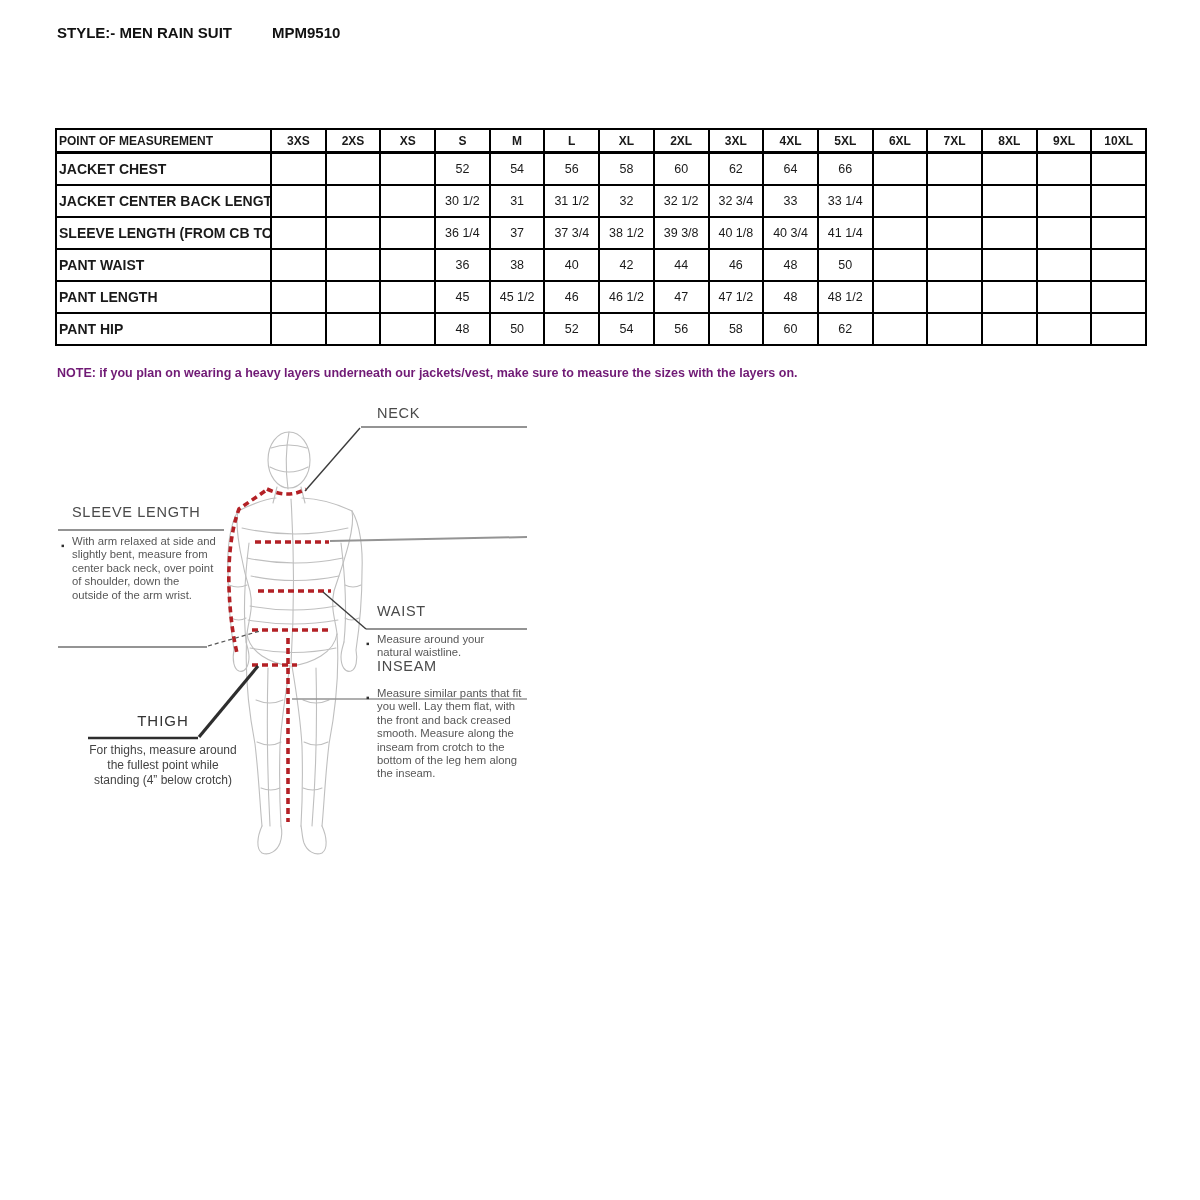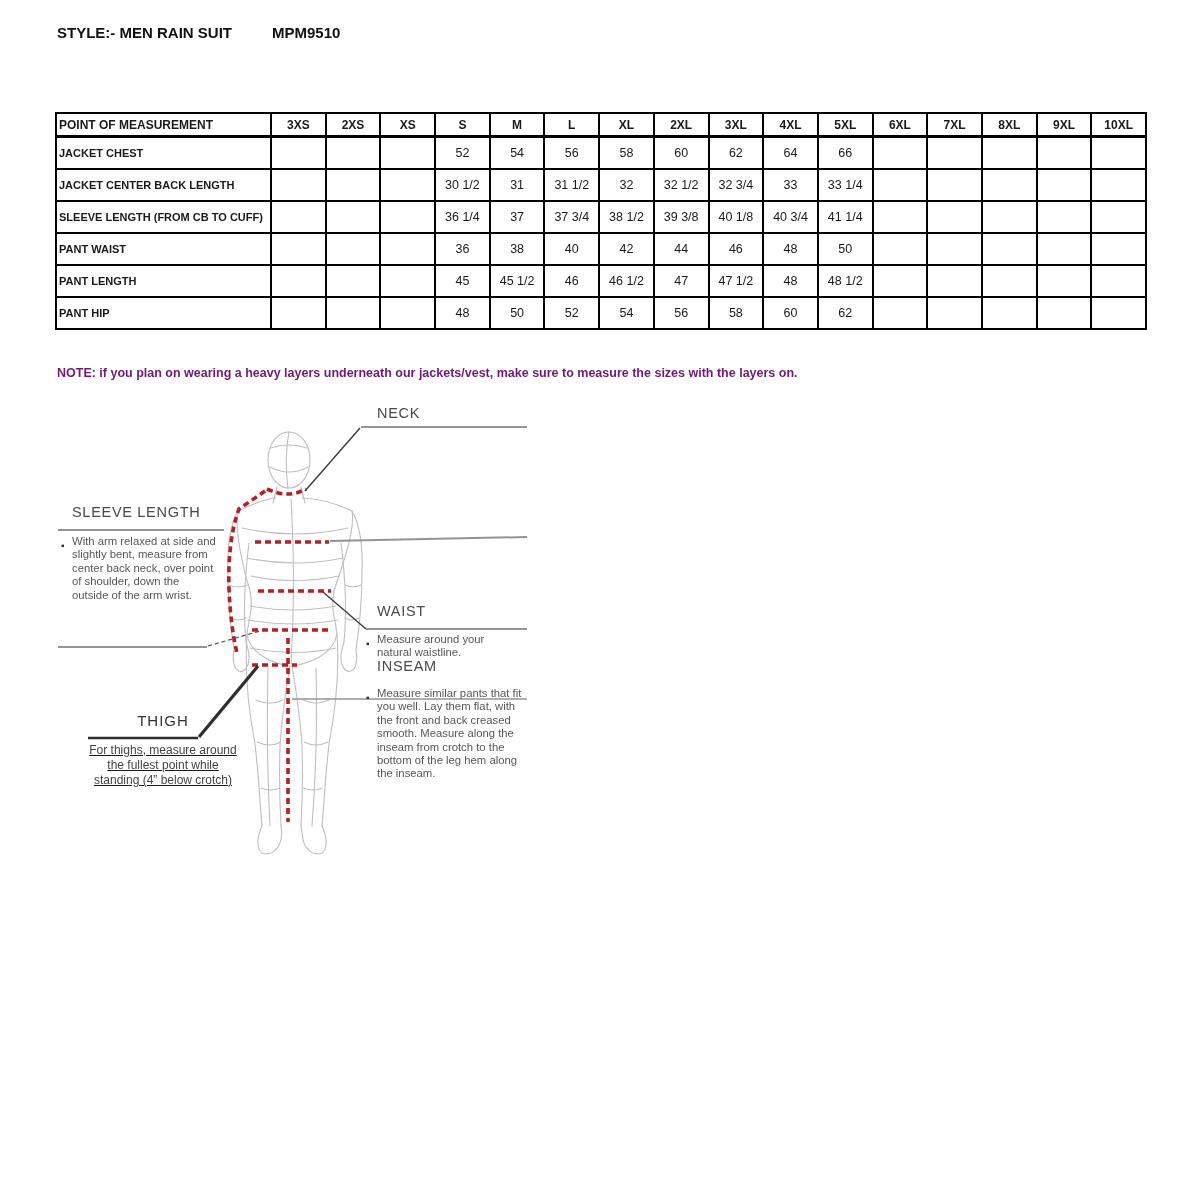--- a/index.html
+++ b/index.html
@@ -4,28 +4,28 @@
 <style>
   html,body{margin:0;padding:0;background:#fff;}
   .page{position:relative;width:1200px;height:1200px;background:#fff;overflow:hidden;
         font-family:"Liberation Sans", sans-serif;color:#1a1a1a;border-radius:25px;}
 
   
   .title{position:absolute;left:57px;top:24px;font-size:15px;font-weight:bold;color:#111;}
   .title .code{margin-left:40px;}
 
   
-  table.size{position:absolute;left:55px;top:112px;width:1090px;border-collapse:collapse;
+  table.size{position:absolute;left:55px;top:128px;width:1090px;border-collapse:collapse;
              table-layout:fixed;padding-left:27px;}
   table.size th, table.size td{border:2px solid #000;padding:0 2px;overflow:hidden;white-space:nowrap;}
   table.size thead th{height:21px;font-size:12px;font-weight:bold;text-align:center;}
   table.size thead th.lbl{text-align:left;}
   table.size thead tr{border-bottom:3px solid #000;}
   table.size tbody td{height:30px;font-size:12.5px;text-align:center;font-weight:normal;}
-  table.size tbody td.lbl{font-size:11px;font-weight:bold;text-align:left;}
+  table.size tbody td.lbl{font-size:14px;font-weight:bold;text-align:left;}
   table.size col.c-label{width:215px;}
   table.size col.c-size{width:54.7px;}
 
   
   .note{position:absolute;left:57px;top:366px;font-size:12.5px;font-weight:bold;color:#701a75;}
 
   
   .diagram{position:absolute;left:0;top:0;width:1200px;height:1200px;}
   .diagram svg{position:absolute;left:0;top:395px;}
 
@@ -45,21 +45,21 @@
   .bullet{position:absolute;left:-11px;top:0;}
   .bullet::before{content:"\25AA";font-size:10px;color:#2f2f2f;}
 
   .g-neck{left:377px;top:406px;}   .g-neck  .g-desc-wrap{margin-top:12px;width:150px;}
   .g-sleeve{left:72px;top:505px;}  .g-sleeve .g-desc-wrap{margin-top:15px;width:146px;}
   .g-chest{left:377px;top:517px;}  .g-chest .g-desc-wrap{margin-top:14px;width:150px;}
   .g-waist{left:377px;top:604px;}  .g-waist .g-desc-wrap{margin-top:14px;width:130px;}
   .g-seat{left:72px;top:620px;}    .g-seat  .g-desc-wrap{margin-top:14px;width:130px;}
   .g-inseam{left:377px;top:659px;} .g-inseam .g-desc-wrap{margin-top:13px;width:150px;}
   .g-thigh{left:88px;top:713px;text-align:center;}   .g-thigh .g-head{color:#333;font-size:15px;letter-spacing:1px;}
-  .g-thigh .g-desc-wrap{margin-top:15px;width:150px;text-decoration:underline;}
+  .g-thigh .g-desc-wrap{margin-top:15px;width:150px;}
   .g-thigh .g-desc{font-size:12px;line-height:15px;color:#444;}
 </style>
 </head>
 <body>
 
 <div class="page">
 
   <div class="title">
     <span>STYLE:- MEN RAIN SUIT</span><span class="code">MPM9510</span>
   </div>

